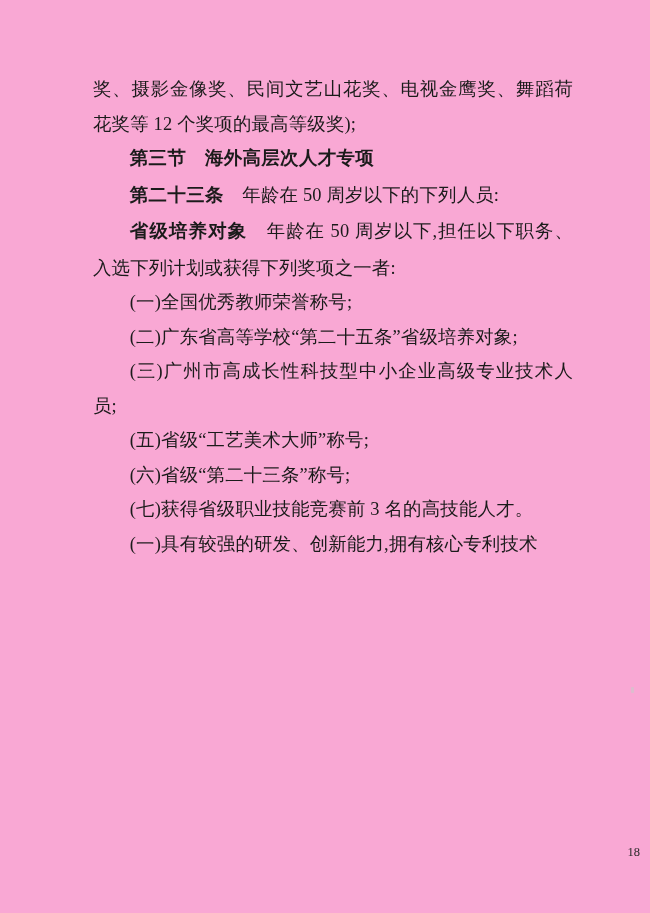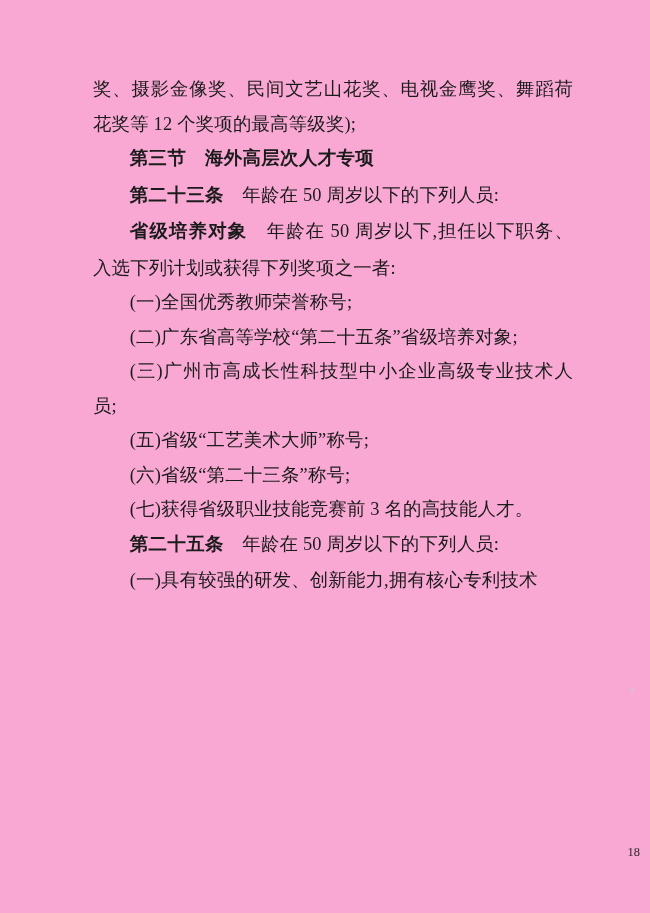--- a/index.html
+++ b/index.html
@@ -71,18 +71,17 @@
       <p class="para no-indent"><span class="run">奖、摄影金像奖、民间文艺山花奖、电视金鹰奖、舞蹈荷花奖等 12 个奖项的最高等级奖);</span></p>
       <p class="para"><span class="run bold">第三节　海外高层次人才专项</span></p>
       <p class="para"><span class="run bold">第二十三条</span><span class="run">　年龄在 50 周岁以下的下列人员:</span></p>
       <p class="para"><span class="run bold">省级培养对象</span><span class="run">　年龄在 50 周岁以下,担任以下职务、入选下列计划或获得下列奖项之一者:</span></p>
       <p class="para"><span class="run">(一)全国优秀教师荣誉称号;</span></p>
       <p class="para"><span class="run">(二)广东省高等学校“第二十五条”省级培养对象;</span></p>
       <p class="para"><span class="run">(三)广州市高成长性科技型中小企业高级专业技术人员;</span></p>
       <p class="para"><span class="run">(五)省级“工艺美术大师”称号;</span></p>
       <p class="para"><span class="run">(六)省级“第二十三条”称号;</span></p>
       <p class="para"><span class="run">(七)获得省级职业技能竞赛前 3 名的高技能人才。</span></p>
-      <p class="para"><span class="run bold">第二十五条</span><span class="run">　年龄在 50 周岁以下的下列人员:</span></p>
       <p class="para"><span class="run">(一)具有较强的研发、创新能力,拥有核心专利技术</span></p>
     </div>
   <div class="scan-artifact"></div>
   <div class="page-number">18</div>
 </div>
 
 </body></html>

